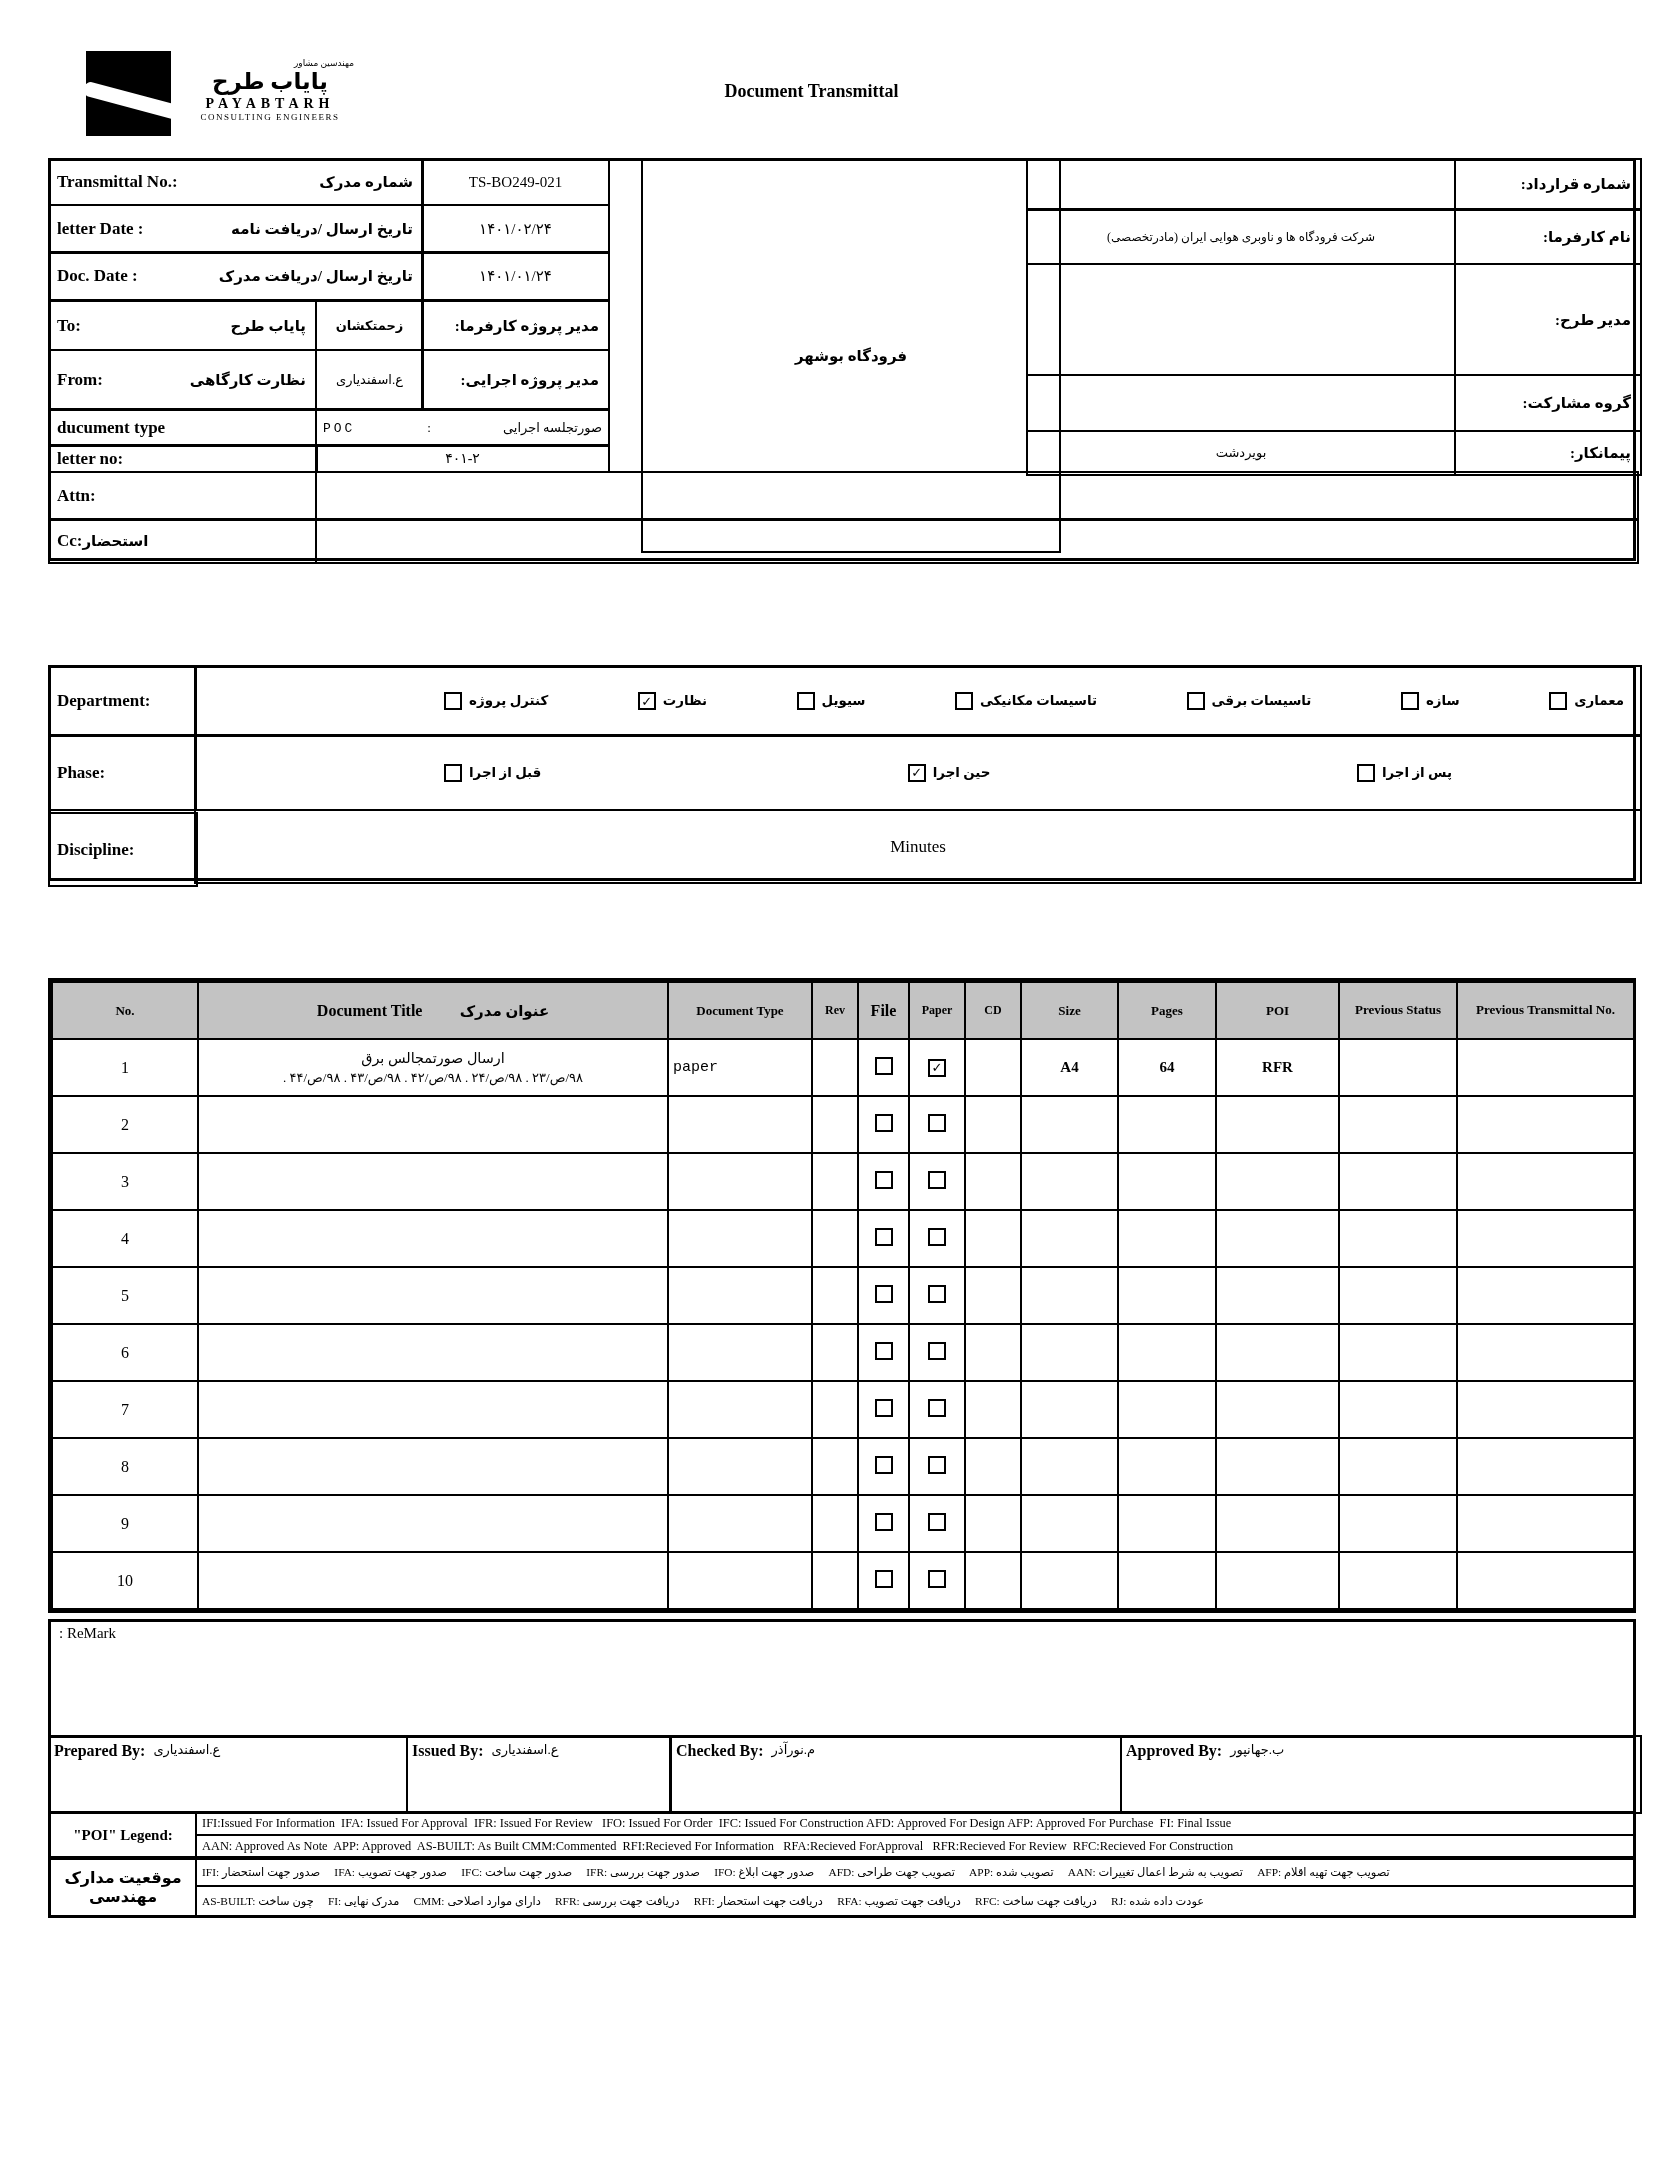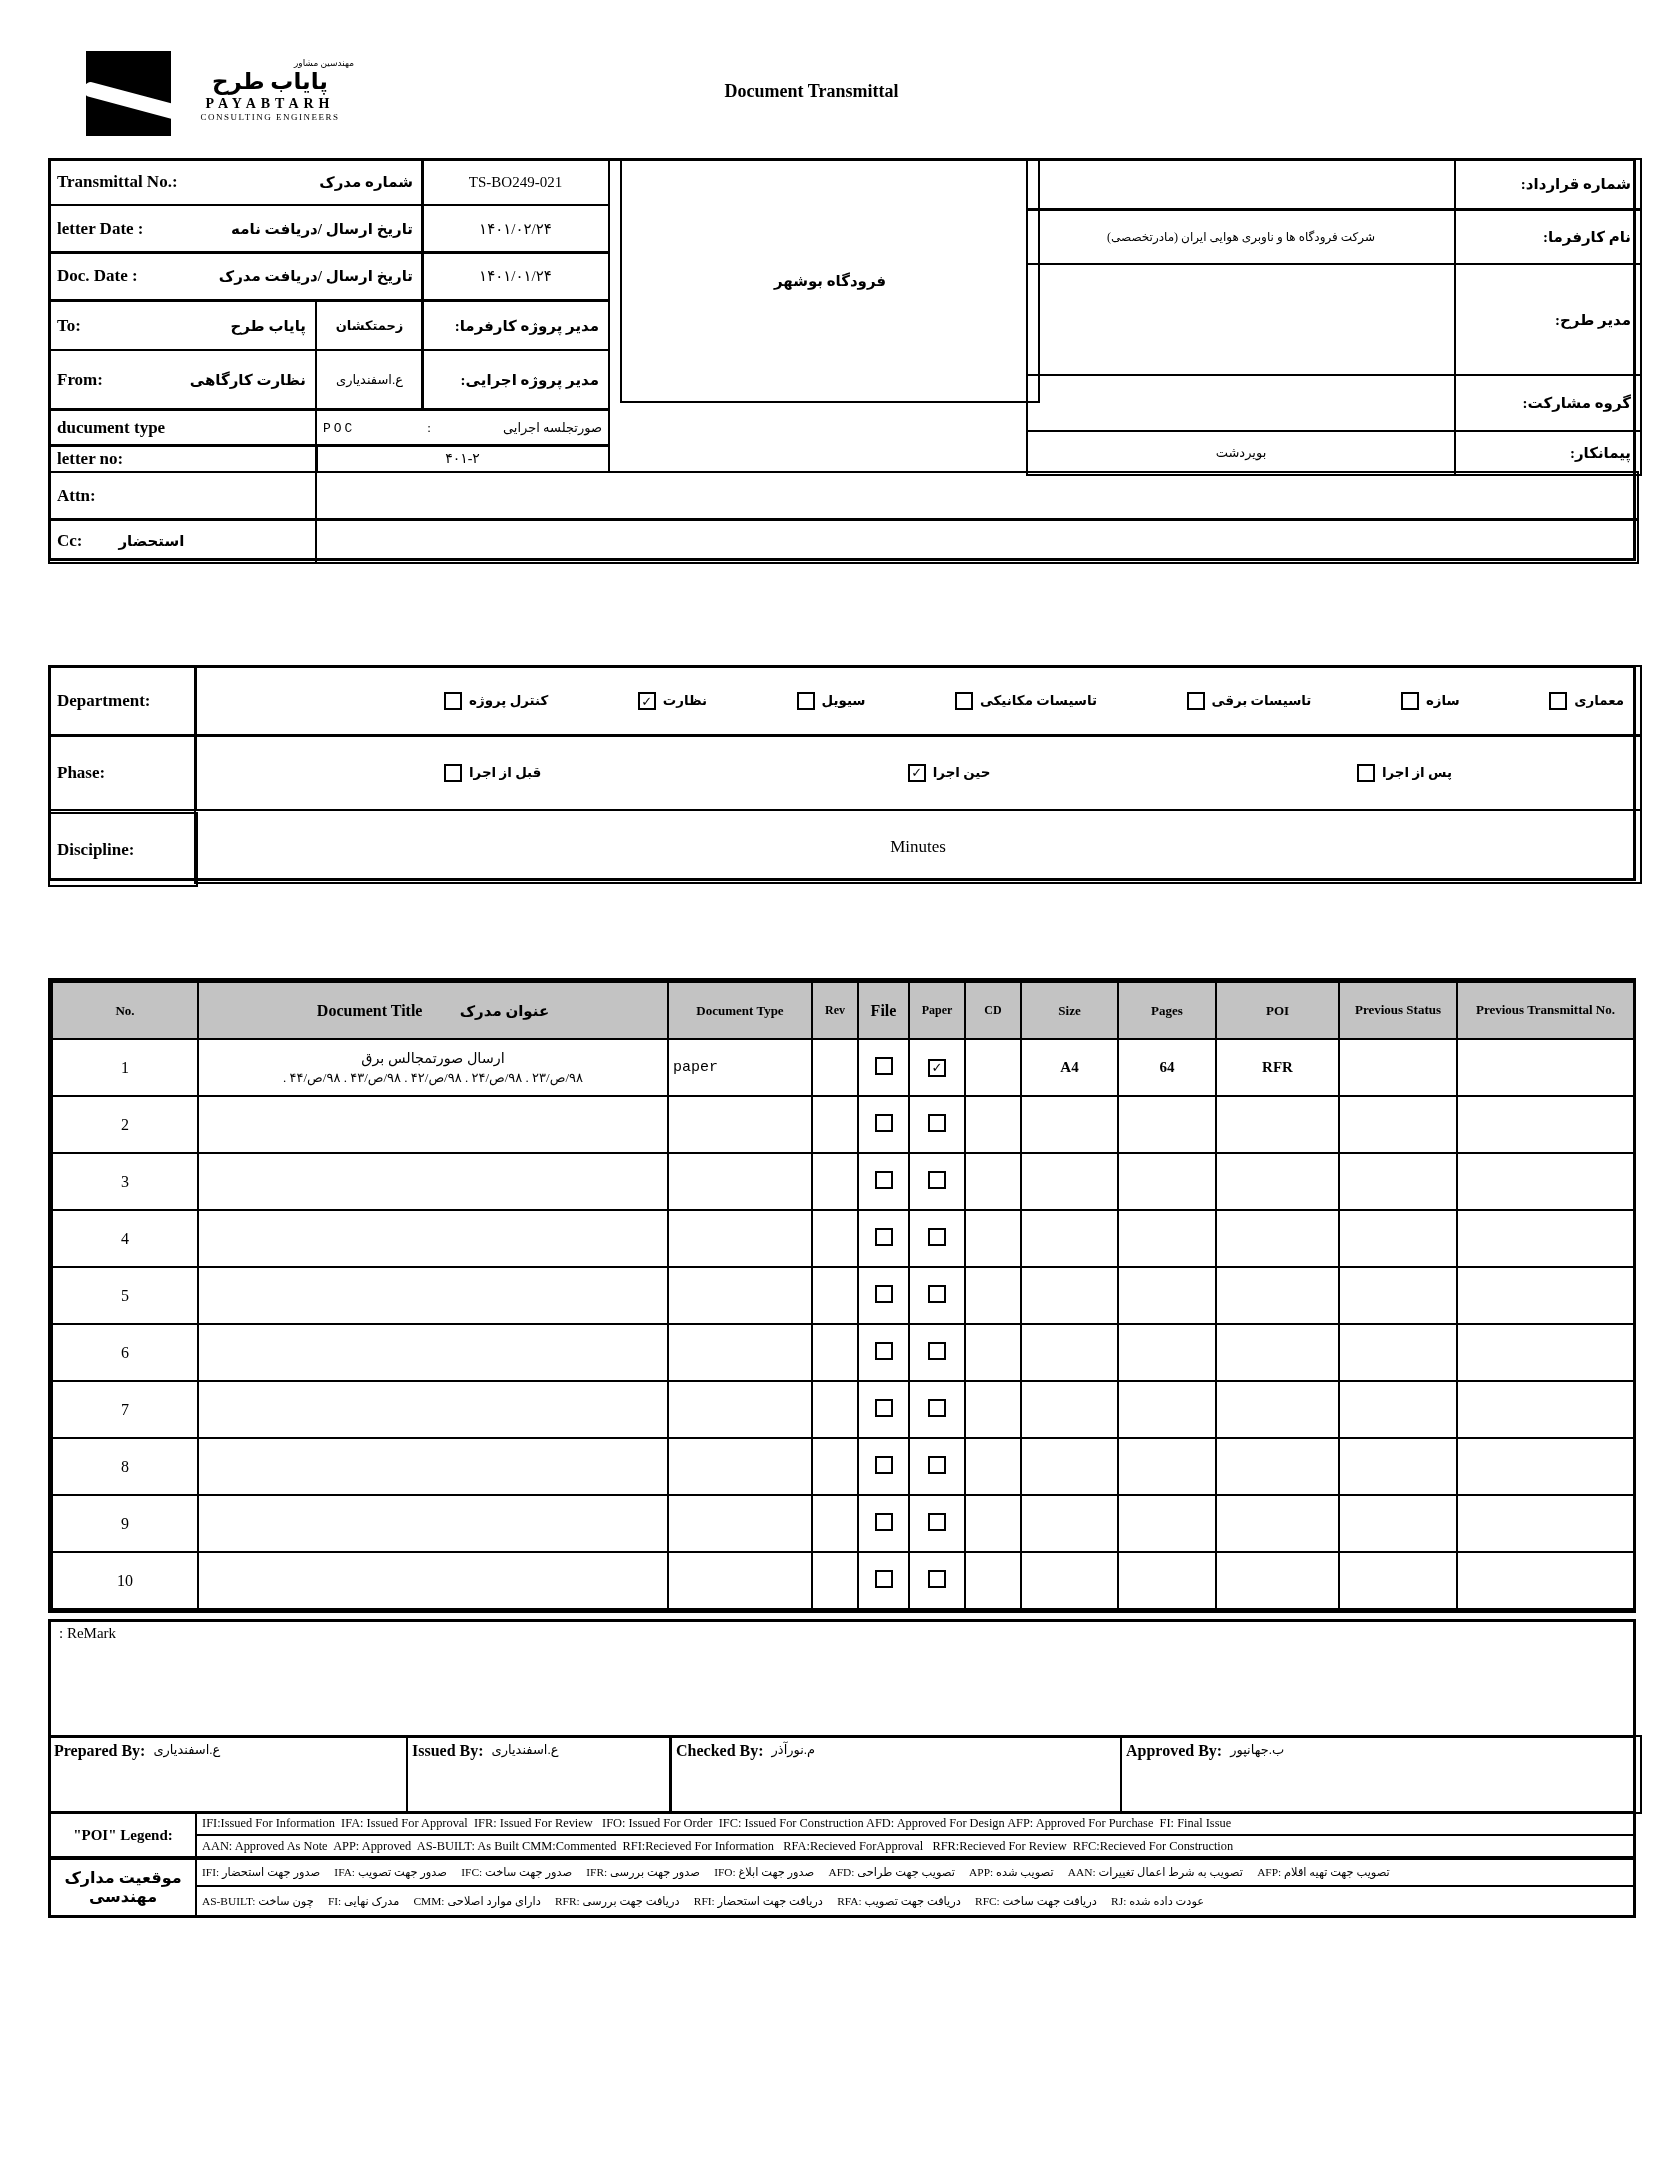--- a/index.html
+++ b/index.html
@@ -131,27 +131,27 @@
     <div class="cell" style="left:-3px;top:283px;width:270px;height:29px;">
       <span class="en-label">letter no:</span>
     </div>
     <div class="cell center" style="left:264px;top:283px;width:295px;height:29px;">
       <span dir="ltr" style="font-size:14px;">۴۰۱-۲</span>
     </div>
     <div class="cell" style="left:-3px;top:310px;width:269px;height:50px;">
       <span class="en-label">Attn:</span>
     </div>
     <div class="cell" style="left:264px;top:310px;width:1324px;height:50px;"></div>
-    <div class="cell" style="left:-3px;top:357px;width:269px;height:46px;gap:36px;">
+    <div class="cell" style="left:-3px;top:357px;width:269px;height:46px;">
       <span class="en-label" style="padding-right:0;">Cc:</span>
         <span class="fa-label" dir="rtl" style="padding-right:0;">استحضار</span>
     </div>
     <div class="cell" style="left:264px;top:357px;width:1324px;height:46px;"></div>
 
-    <div class="cell center" style="left:569px;top:-3px;width:420px;height:245px;">
+    <div class="cell center" style="left:590px;top:-3px;width:420px;height:395px;">
       <span class="fa-label" style="padding:0;" dir="rtl">فرودگاه بوشهر</span>
     </div>
 
     <div class="cell" style="left:975px;top:-3px;width:430px;height:52px;"></div>
     <div class="cell center" style="left:975px;top:48px;width:430px;height:56px;">
       <span class="fa-sm" dir="rtl" style="font-size:12px;">شرکت فرودگاه ها و ناوبری هوایی ایران (مادرتخصصی)</span>
     </div>
     <div class="cell" style="left:975px;top:102px;width:430px;height:113px;"></div>
     <div class="cell" style="left:975px;top:213px;width:430px;height:58px;"></div>
     <div class="cell center" style="left:975px;top:269px;width:430px;height:46px;">

